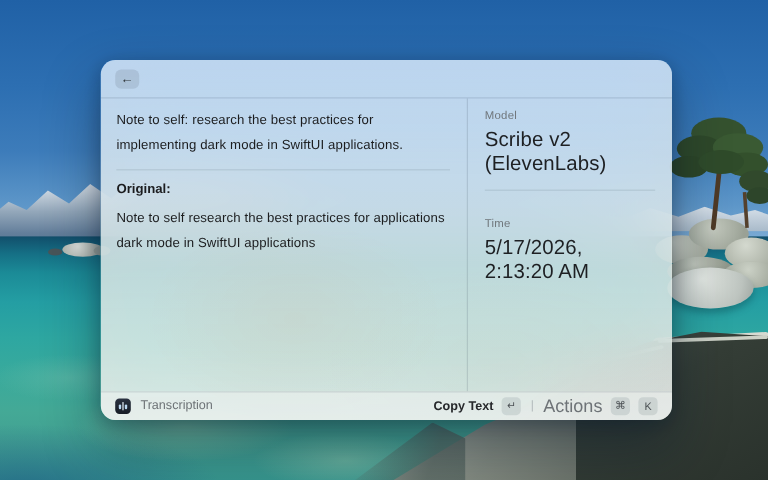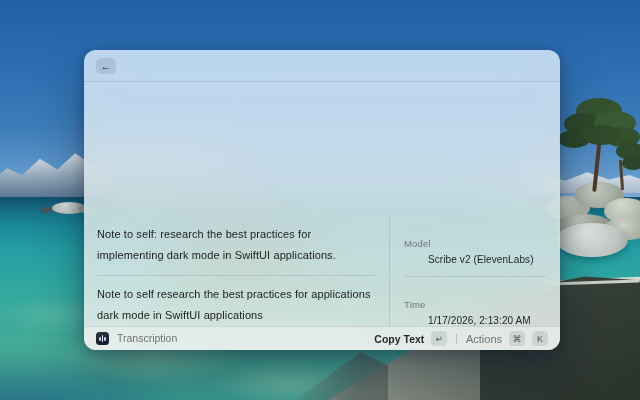--- a/index.html
+++ b/index.html
@@ -73,44 +73,44 @@
     backdrop-filter:blur(26px) saturate(150%); -webkit-backdrop-filter:blur(26px) saturate(150%);
     box-shadow:0 22px 46px rgba(8,24,44,.42),0 4px 14px rgba(8,24,44,.28);
     display:flex; flex-direction:column; }
   .window::before { content:""; position:absolute; inset:0; pointer-events:none;
     background:radial-gradient(180px 120px at 34% 72%, rgba(203,196,178,.28), transparent 70%),
                radial-gradient(220px 120px at 70% 85%, rgba(196,200,190,.22), transparent 70%); }
   .win-header { position:relative; height:32px; flex:0 0 32px; border-bottom:1px solid rgba(55,70,85,.16); }
   .back-btn { position:absolute; left:12px; top:8px; width:20px; height:16px; border-radius:5px;
     background:rgba(108,124,140,.22); display:flex; align-items:center; justify-content:center;
     font-size:11px; line-height:1; color:#2f3438; cursor:pointer; }
-  .win-body { position:relative; flex:1; display:flex; min-height:0;align-items:flex-end; }
+  .win-body { position:relative; flex:1; display:flex; min-height:0; }
   .main-pane { width:306px; flex:0 0 306px; padding:8px 14px 0 13px; border-right:1px solid rgba(55,70,85,.16); }
   .note-text { font-size:11px; line-height:21px; color:#1c1d1f; letter-spacing:.1px; }
   .pane-divider { height:1px; background:rgba(55,70,85,.14); margin:9px 0 8px 0; }
   .original-label { font-size:11px; line-height:16px; font-weight:bold; color:#1c1d1f; margin-bottom:6px; }
   .side-pane { flex:1; padding:9px 14px 0 14px; }
   .meta-label { font-size:9.5px; color:#70767b; letter-spacing:.2px; }
-  .meta-value { font-size:10px; color:#1e2023; margin-top:5px; letter-spacing:.1px;margin-left:24px; }
+  .meta-value { font-size:17px; color:#1e2023; margin-top:5px; letter-spacing:.1px; }
   .side-divider { height:1px; background:rgba(55,70,85,.14); margin:11px 0 11px 0; }
   .meta-gap { height:11px; }
   .win-footer { position:relative; height:24px; flex:0 0 24px; border-top:1px solid rgba(55,70,85,.14);
     background:rgba(238,242,240,.55); display:flex; align-items:center; padding:0 12px; }
   .app-chip { display:flex; align-items:flex-start; gap:8px; }
   .app-icon { width:13px; height:13px; border-radius:3.5px; background:linear-gradient(180deg,#2a3140,#171c26);
     display:flex; align-items:center; justify-content:center; gap:1px; }
   .app-icon i { display:block; width:1.5px; border-radius:1px; background:#bcd8f2; }
   .app-icon i:nth-child(1){ height:4px; } .app-icon i:nth-child(2){ height:7px; background:#e8f2fb; } .app-icon i:nth-child(3){ height:4px; }
   .footer-app-label { font-size:10.5px; color:#6e7377; }
   .footer-right { margin-left:auto; display:flex; align-items:center; gap:7px; }
   .copy-label { font-size:10.5px; font-weight:bold; color:#26282b; }
   .keycap { min-width:16px; height:15px; padding:0 3px; border-radius:4px; background:rgba(116,128,134,.20);
     display:flex; align-items:center; justify-content:center; font-size:9px; color:#4d5256; cursor:pointer; }
   .footer-sep { font-size:10px; color:rgba(60,70,80,.30); margin:0 1px; }
-  .actions-label { font-size:11px; color:#6e7377; }
+  .actions-label { font-size:15px; color:#6e7377; }
 </style>
 </head>
 <body>
 
 <div class="stage">
 
   <div>
     <div class="wp sky"></div>
     <div class="wp mtn-left"></div>
     <div class="wp mtn-right"></div>
@@ -156,30 +156,31 @@
       <div class="back-btn">
         <span>←</span>
       </div>
     </div>
 
     <div class="win-body">
 
       <div class="main-pane">
         <div class="note-text">Note to self: research the best practices for implementing dark mode in SwiftUI applications.</div>
         <div class="pane-divider"></div>
+        <div class="original-label">Original:</div>
         <div class="note-text">Note to self research the best practices for applications dark mode in SwiftUI applications</div>
       </div>
 
       <div class="side-pane">
         <div class="meta-label">Model</div>
         <div class="meta-value">Scribe v2 (ElevenLabs)</div>
         <div class="side-divider"></div>
         <div class="meta-gap"></div>
         <div class="meta-label">Time</div>
-        <div class="meta-value">1/17/2026, 2:13:20 AM</div>
+        <div class="meta-value">5/17/2026, 2:13:20 AM</div>
       </div>
 
     </div>
 
     <div class="win-footer">
       <div class="app-chip">
         <div class="app-icon">
             <i></i>
             <i></i>
             <i></i>

